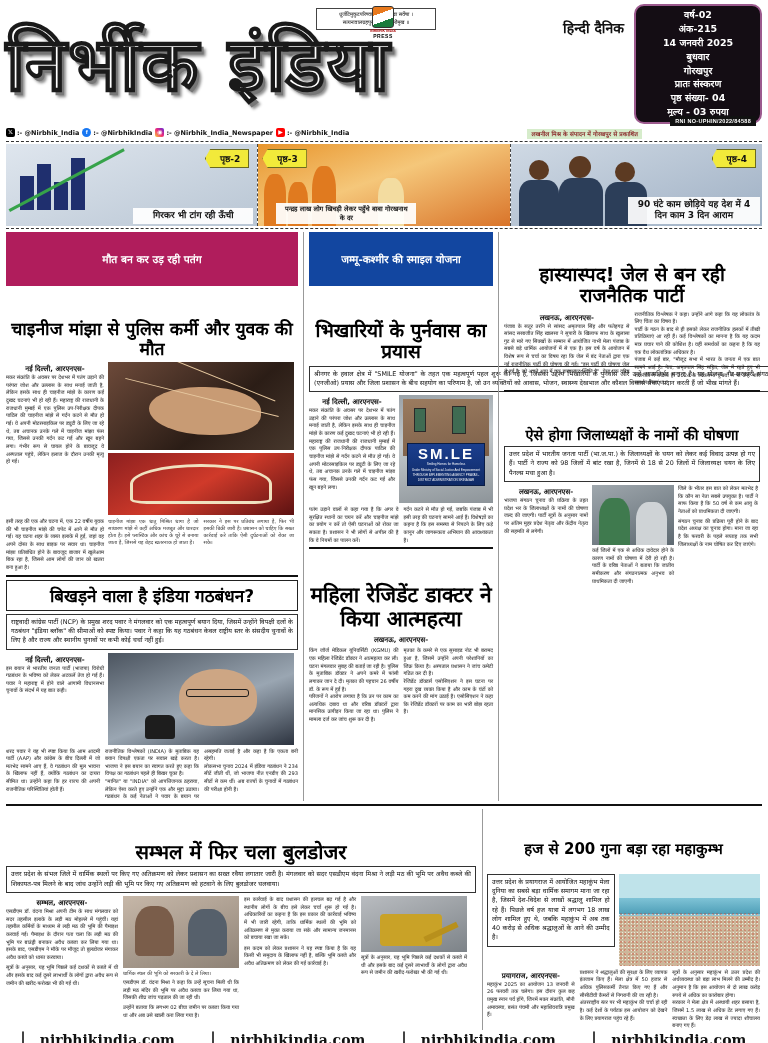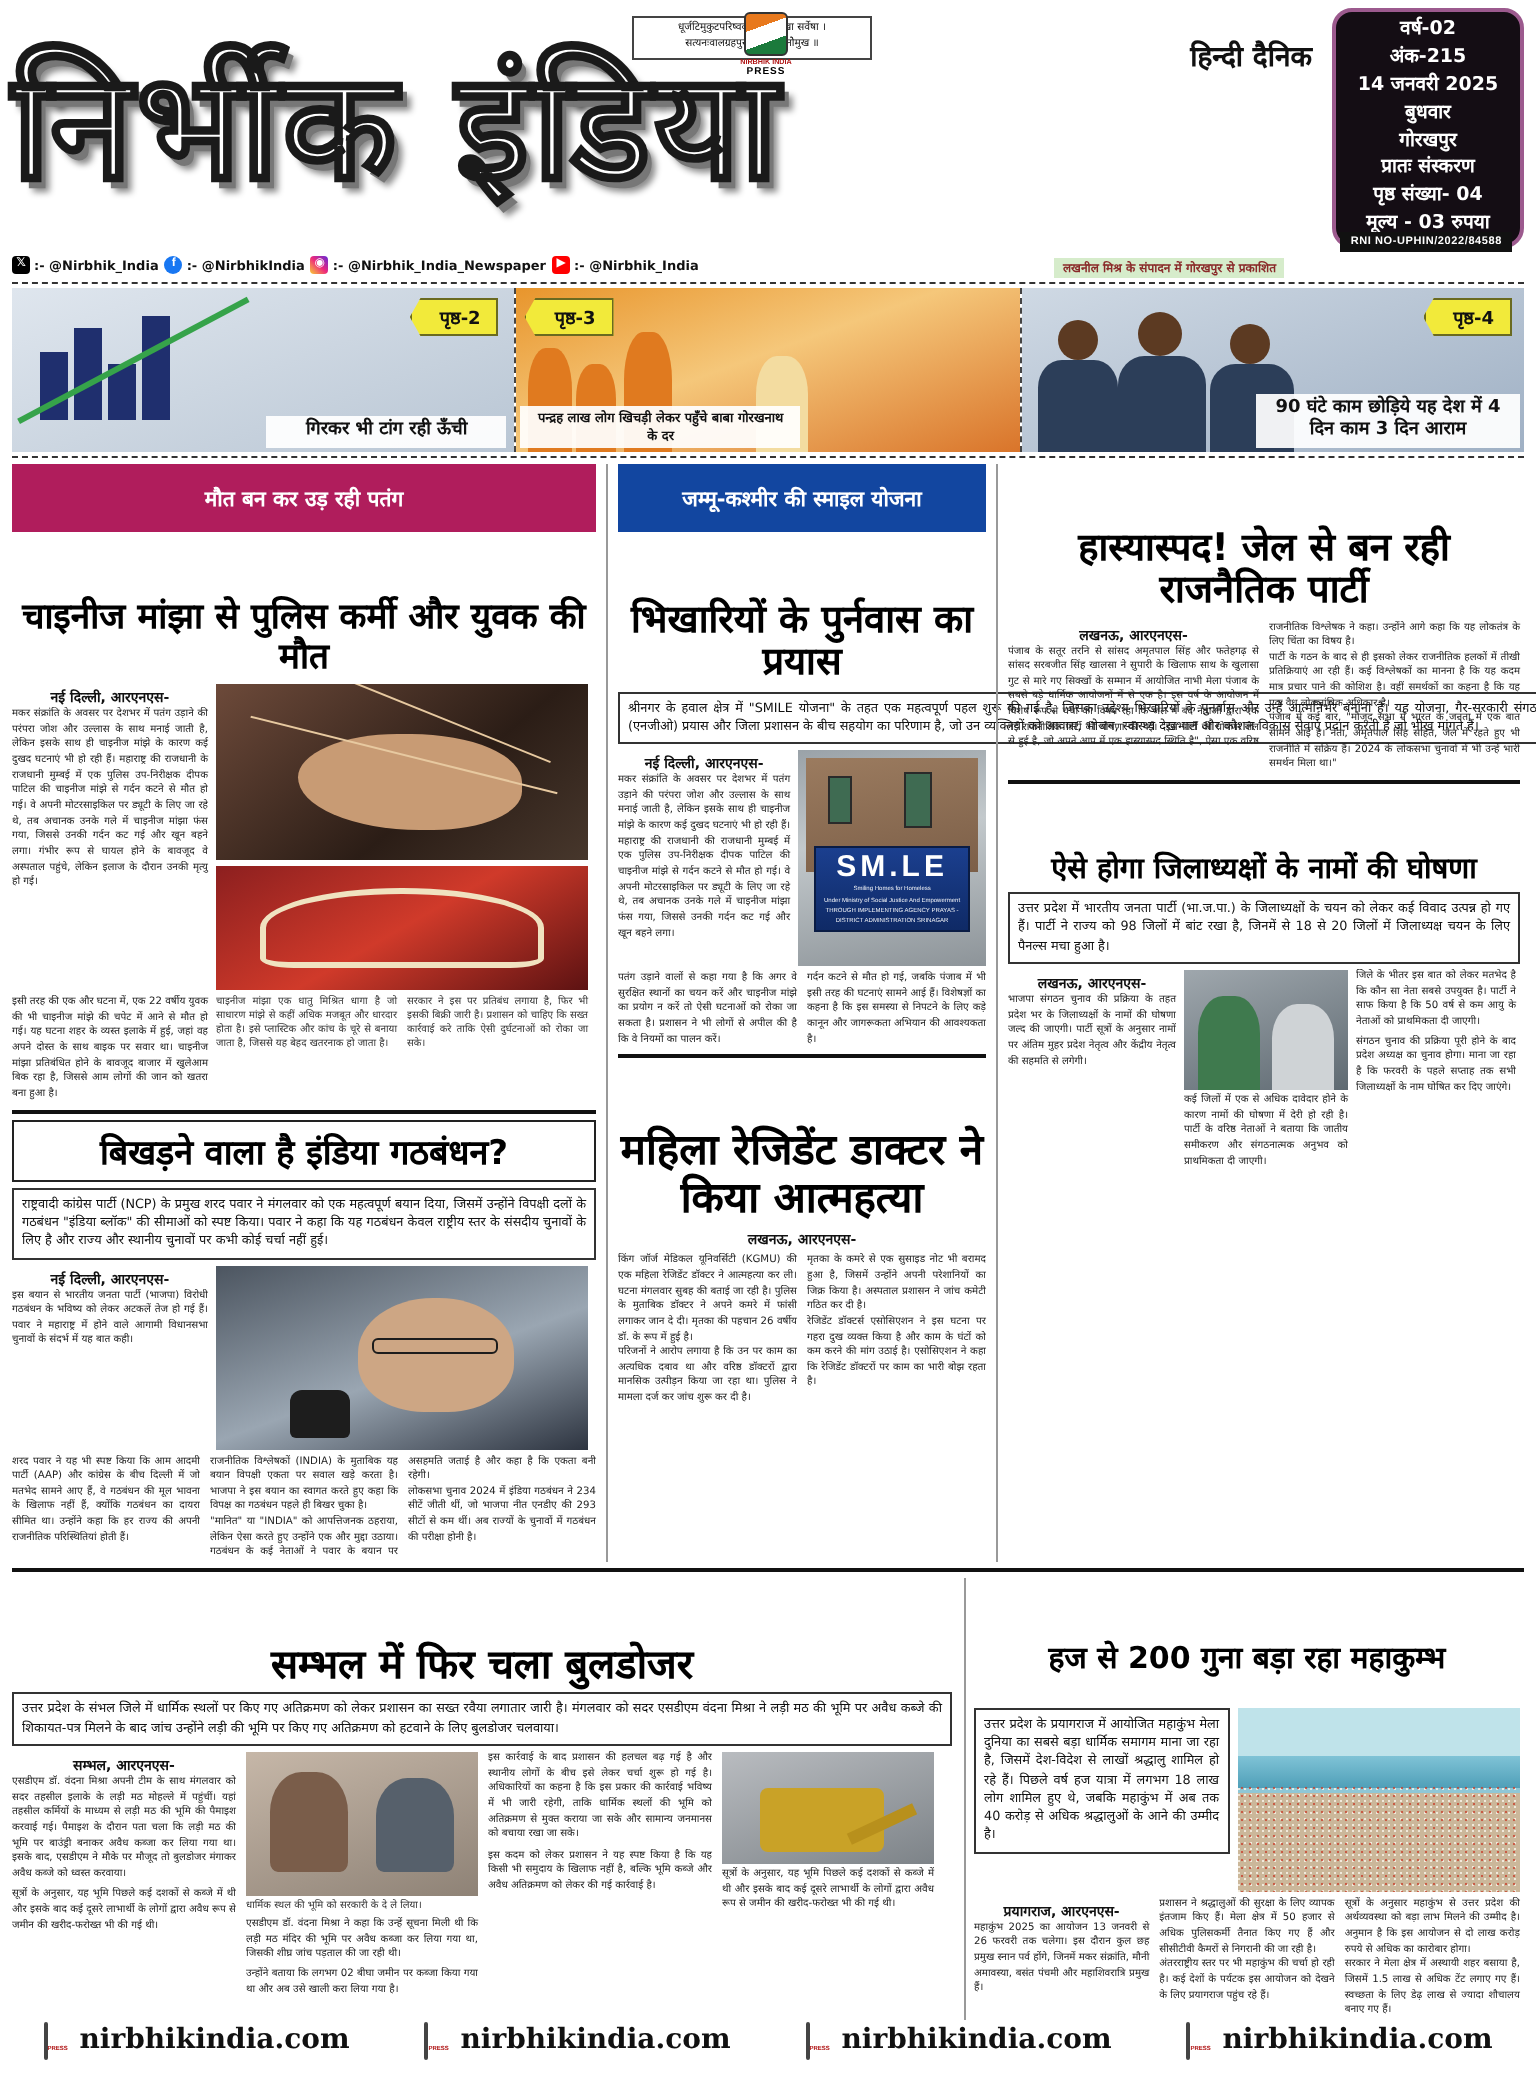--- a/index.html
+++ b/index.html
@@ -38,21 +38,21 @@
     border: 1px solid #333; border-radius: 3px;
   }
   .press-logo .pname { font-size: 3.6px; color: #b01515; font-weight: 700; margin-top: 1px; }
   .press-logo .ptag { font-size: 5px; font-weight: 700; letter-spacing: .5px; }
   .hindi-daily {
     position: absolute; right: 6px; top: 14px;
     font-size: 14px; font-weight: 700; color: #111;
     font-family: "DejaVu Sans", sans-serif;
   }
   .mh-info {
-    width: 96px; margin-left: 4px;
+    width: 128px; margin-left: 4px;
     background: #140d14; color: #fff;
     border: 2px solid #9c5a8e; border-radius: 10px;
     display: flex; flex-direction: column; align-items: center; justify-content: center;
     padding: 5px 2px; gap: 1px;
   }
   .mh-info div { font-size: 9.5px; font-weight: 700; line-height: 1.35; text-align: center;
     font-family: "DejaVu Sans", sans-serif; }
   .rni {
     position: absolute; right: 6px; bottom: -2px;
     background: #111; color: #fff; font-size: 5.5px; font-weight: 700;
@@ -110,21 +110,21 @@
 
   
   .content { display: flex; gap: 5px; margin-top: 3px; }
   .col { display: flex; flex-direction: column; }
   .c1 { width: 292px; }
   .c2 { width: 190px; }
   .c3 { width: 262px; }
 
   .band {
     color: #fff; font-size: 10.5px; font-weight: 700; text-align: center;
-    padding: 10px 6px; margin-bottom: 2px; font-family: "DejaVu Sans", sans-serif;
+    padding: 20px 6px; margin-bottom: 2px; font-family: "DejaVu Sans", sans-serif;
   }
   .band-pink { background: #b01d5c; }
   .band-blue { background: #1246a0; }
 
   .hl {
     font-family: "DejaVu Sans", sans-serif; font-weight: 700; color: #000;
     line-height: 1.12; text-align: center; margin-top: 32px;
   }
   .hl-lead { font-size: 17.5px; }
   .hl-mid  { font-size: 21px; }
@@ -290,21 +290,21 @@
       <div class="tcap" style="right:4px;width:120px">गिरकर भी टांग रही ऊँची</div>
     </div>
     <div class="teaser">
       <div class="tz-img art-temple">
         <span class="fig" style="left:6px;width:22px;height:52px"></span>
         <span class="fig" style="left:30px;width:20px;height:44px"></span>
         <span class="fig" style="left:54px;width:24px;height:60px"></span>
         <span class="fig" style="left:120px;width:26px;height:48px;background:#f3dca0"></span>
       </div>
       <div class="arrow" style="left:4px">पृष्ठ-3</div>
-      <div class="tcap small" style="left:2px;width:140px">पन्द्रह लाख लोग खिचड़ी लेकर पहुँचे बाबा गोरखनाथ के दर</div>
+      <div class="tcap small" style="left:18px;width:140px">पन्द्रह लाख लोग खिचड़ी लेकर पहुँचे बाबा गोरखनाथ के दर</div>
     </div>
     <div class="teaser">
       <div class="tz-img art-office">
         <span class="head" style="left:18px;top:16px;width:20px;height:20px"></span>
         <span class="body" style="left:8px;top:36px;width:40px;height:46px"></span>
         <span class="head" style="left:58px;top:12px;width:22px;height:22px"></span>
         <span class="body" style="left:48px;top:34px;width:44px;height:48px"></span>
         <span class="head" style="left:104px;top:18px;width:20px;height:20px"></span>
         <span class="body" style="left:94px;top:38px;width:42px;height:44px"></span>
       </div>

